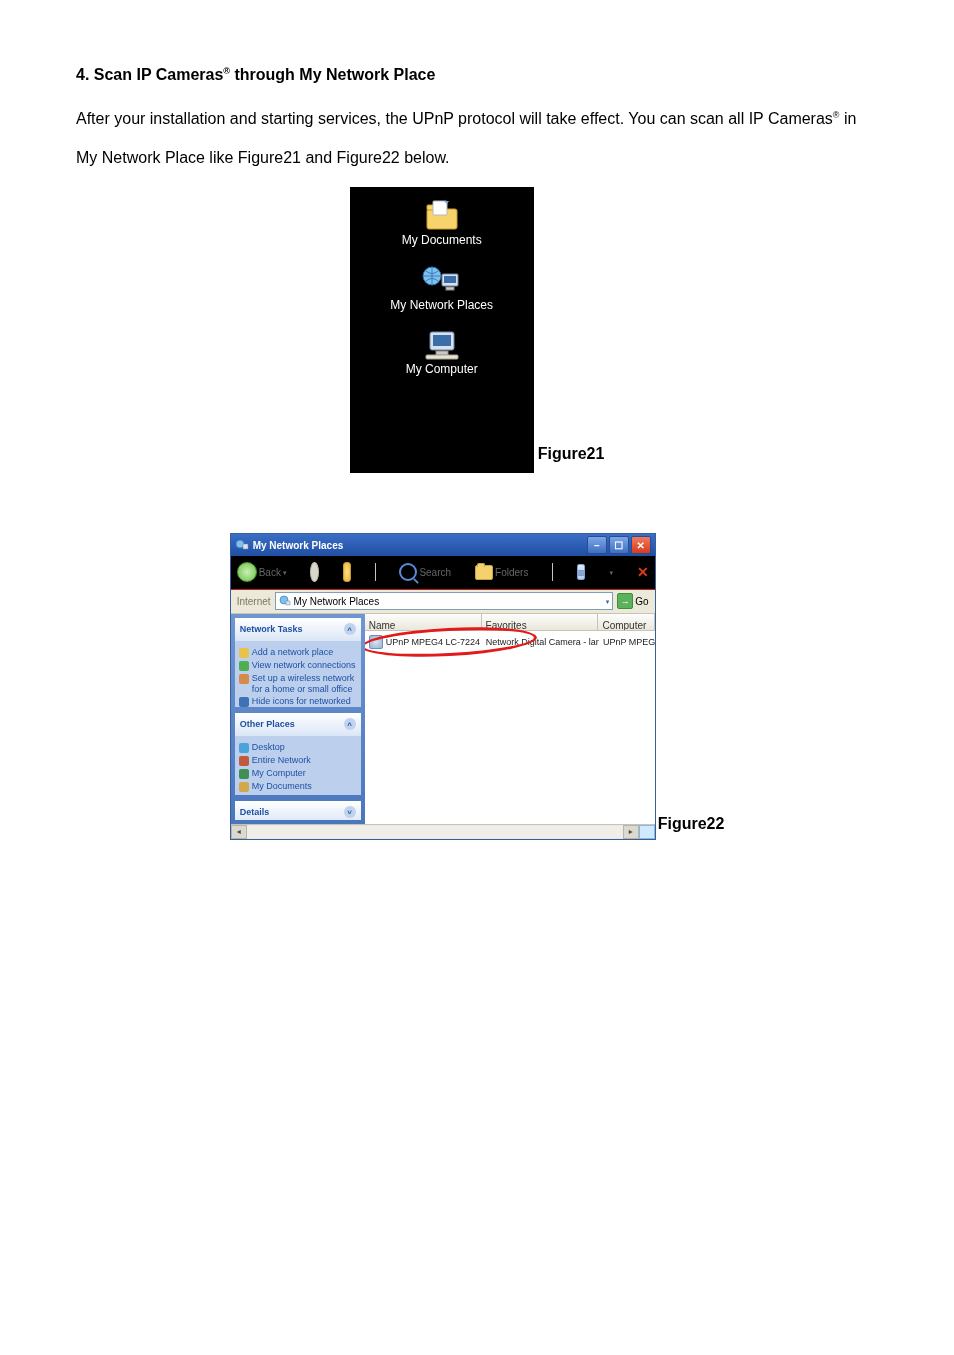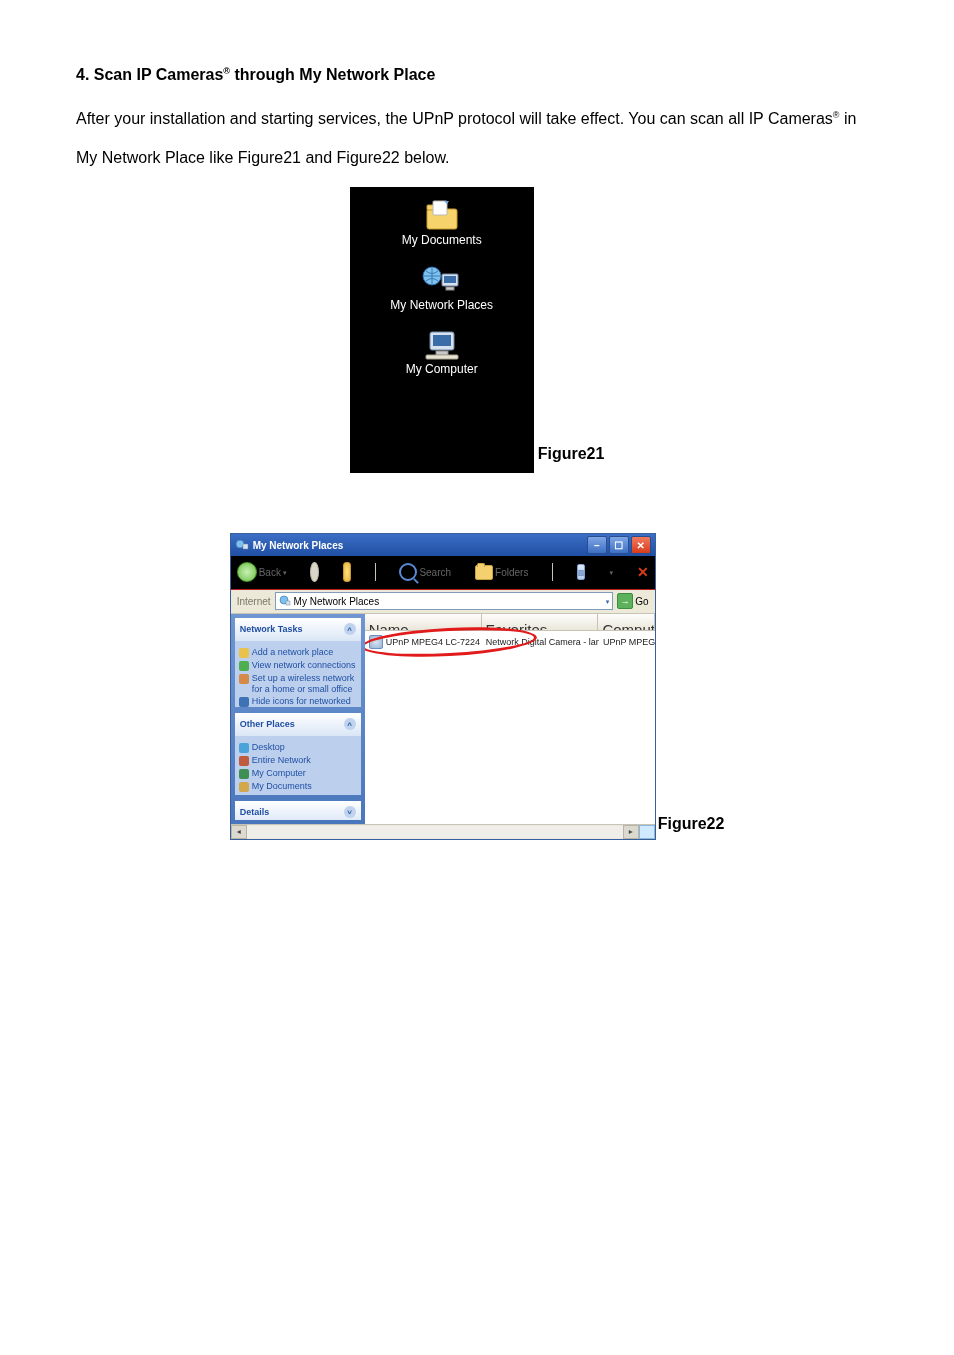--- a/index.html
+++ b/index.html
@@ -194,21 +194,21 @@
     flex:1;
     position:relative;
     background:#fff;
     overflow:hidden;
   }
   .list-header{
     height:16px;
     background:linear-gradient(#fdfdfc,#eae7da);
     border-bottom:1px solid #c7c3b5;
     display:flex;
-    font-size:15px;color:#333;
+    font-size:10px;color:#333;
   }
   .col{
     border-right:1px solid #c7c3b5;
     padding:2px 4px;
     white-space:nowrap;
     overflow:hidden;
   }
   .col.name{flex:1.6;}
   .col.comm{flex:1.6;}
   .col.comp{flex:0.7;}

